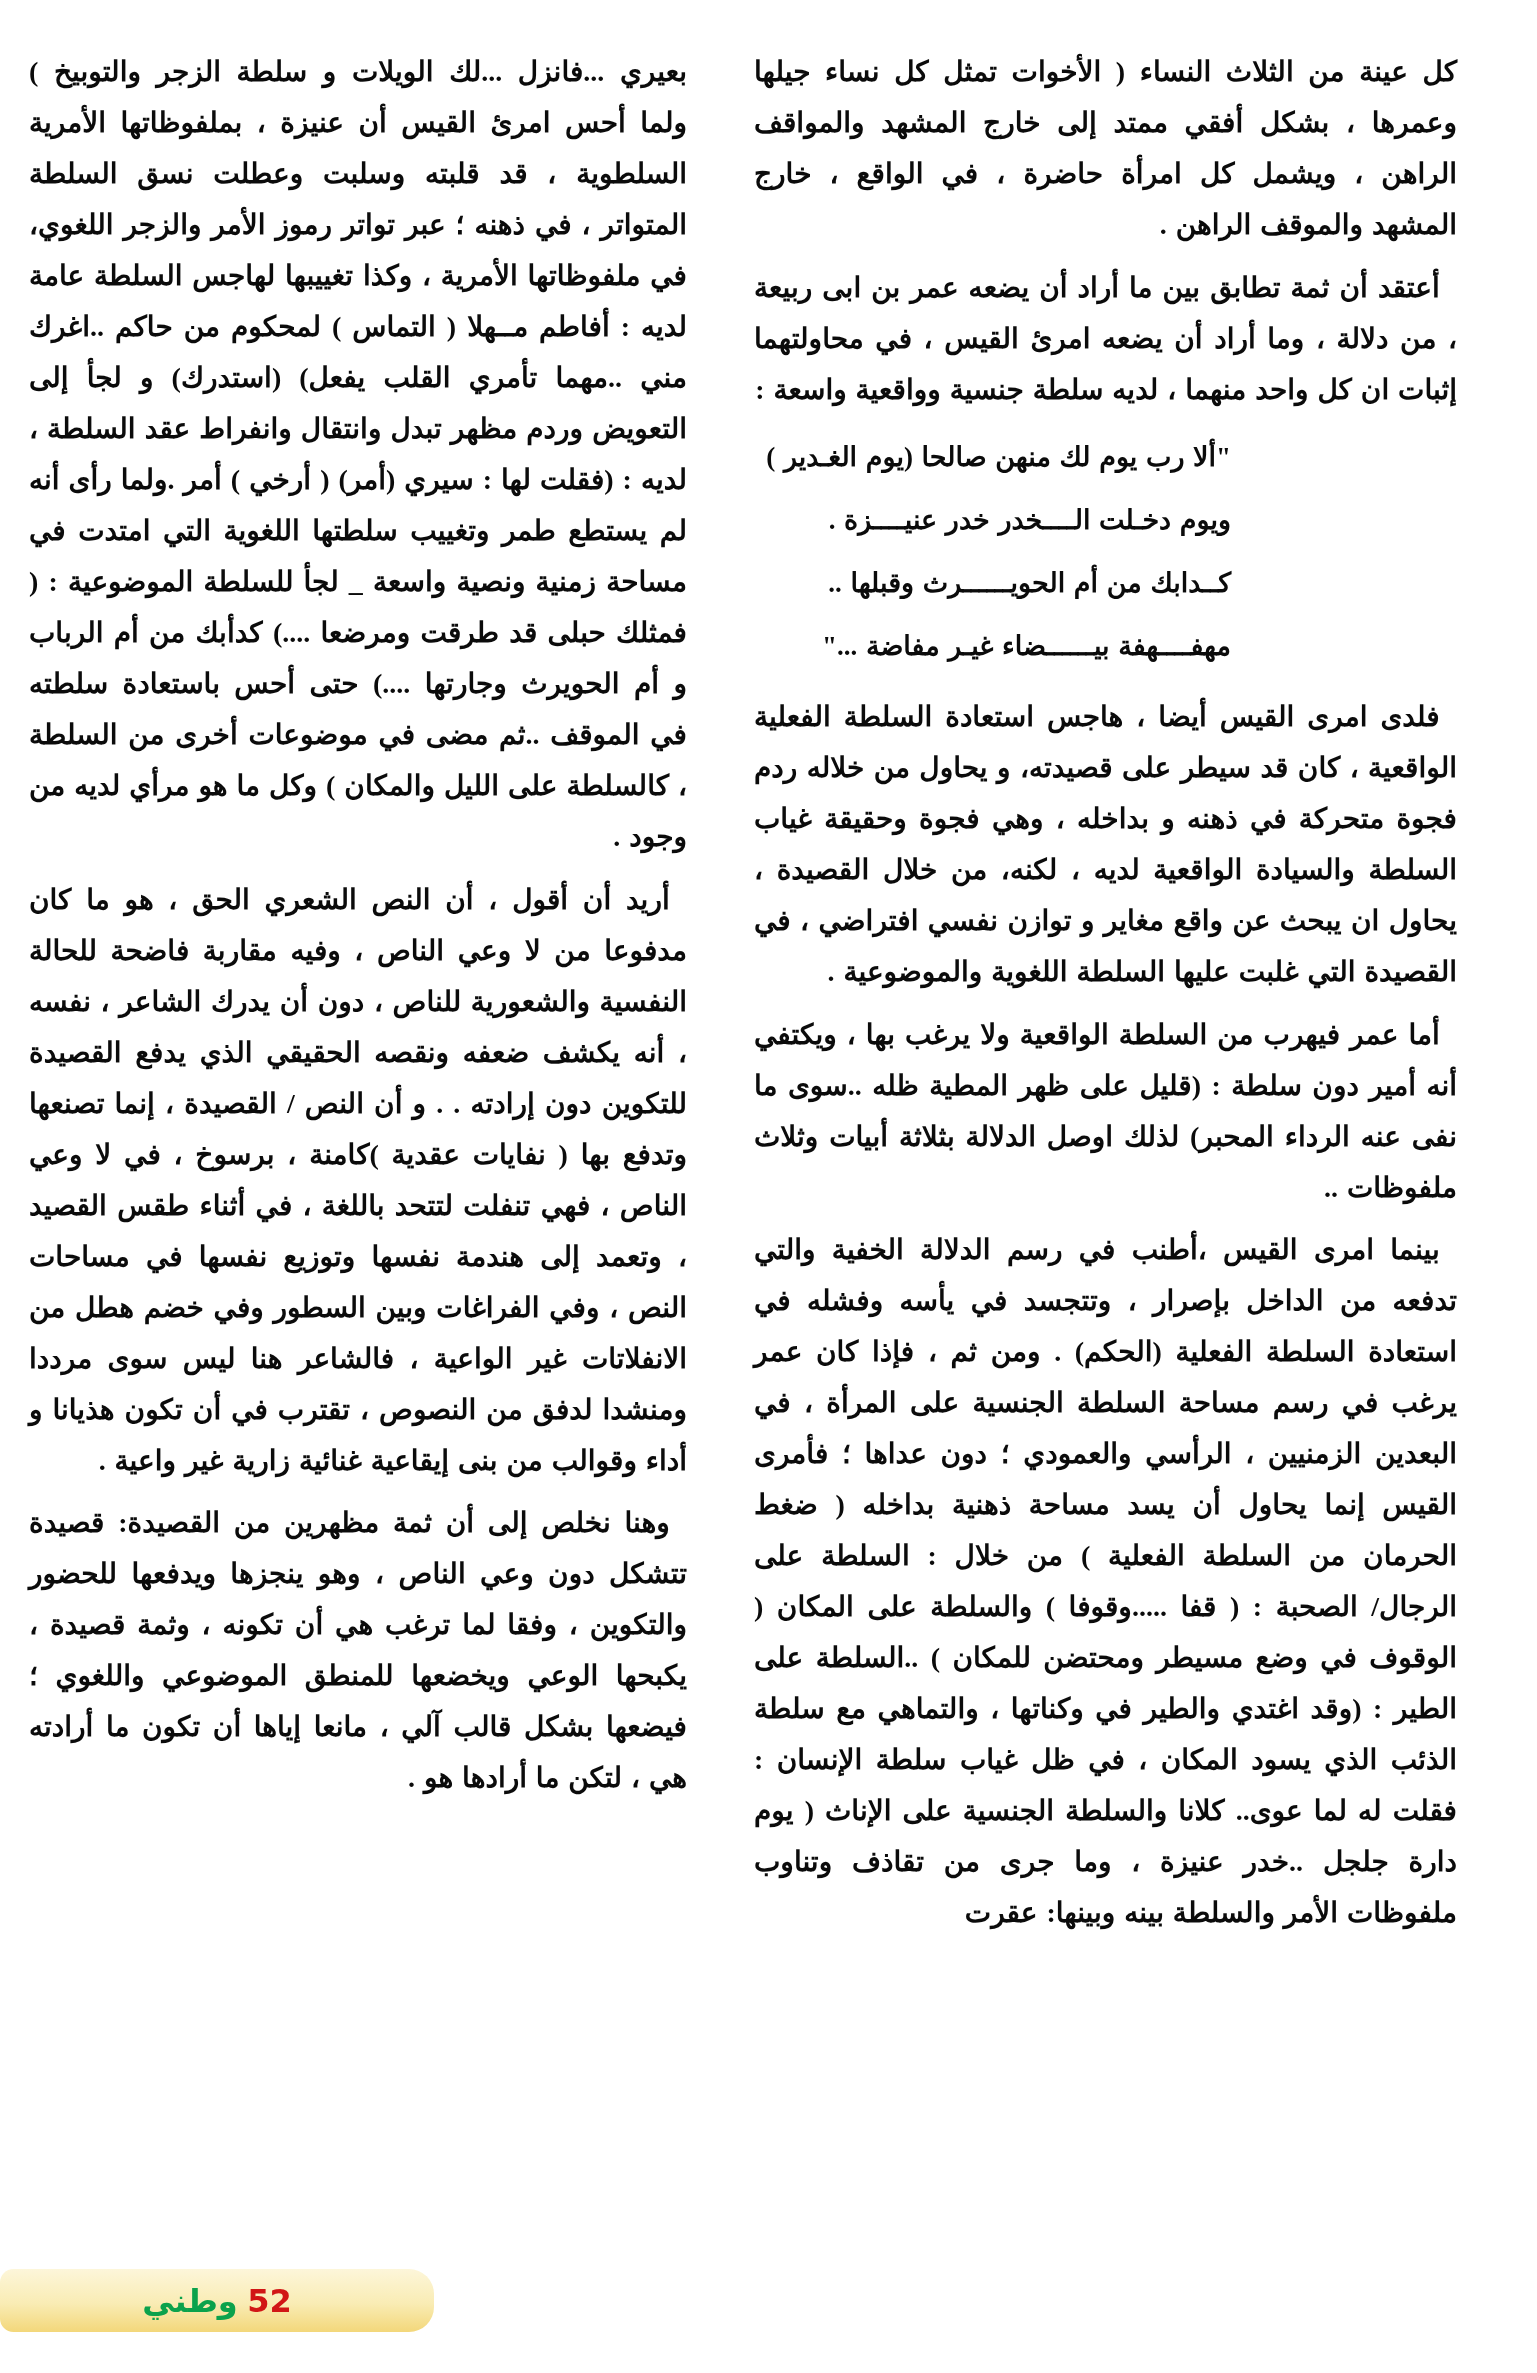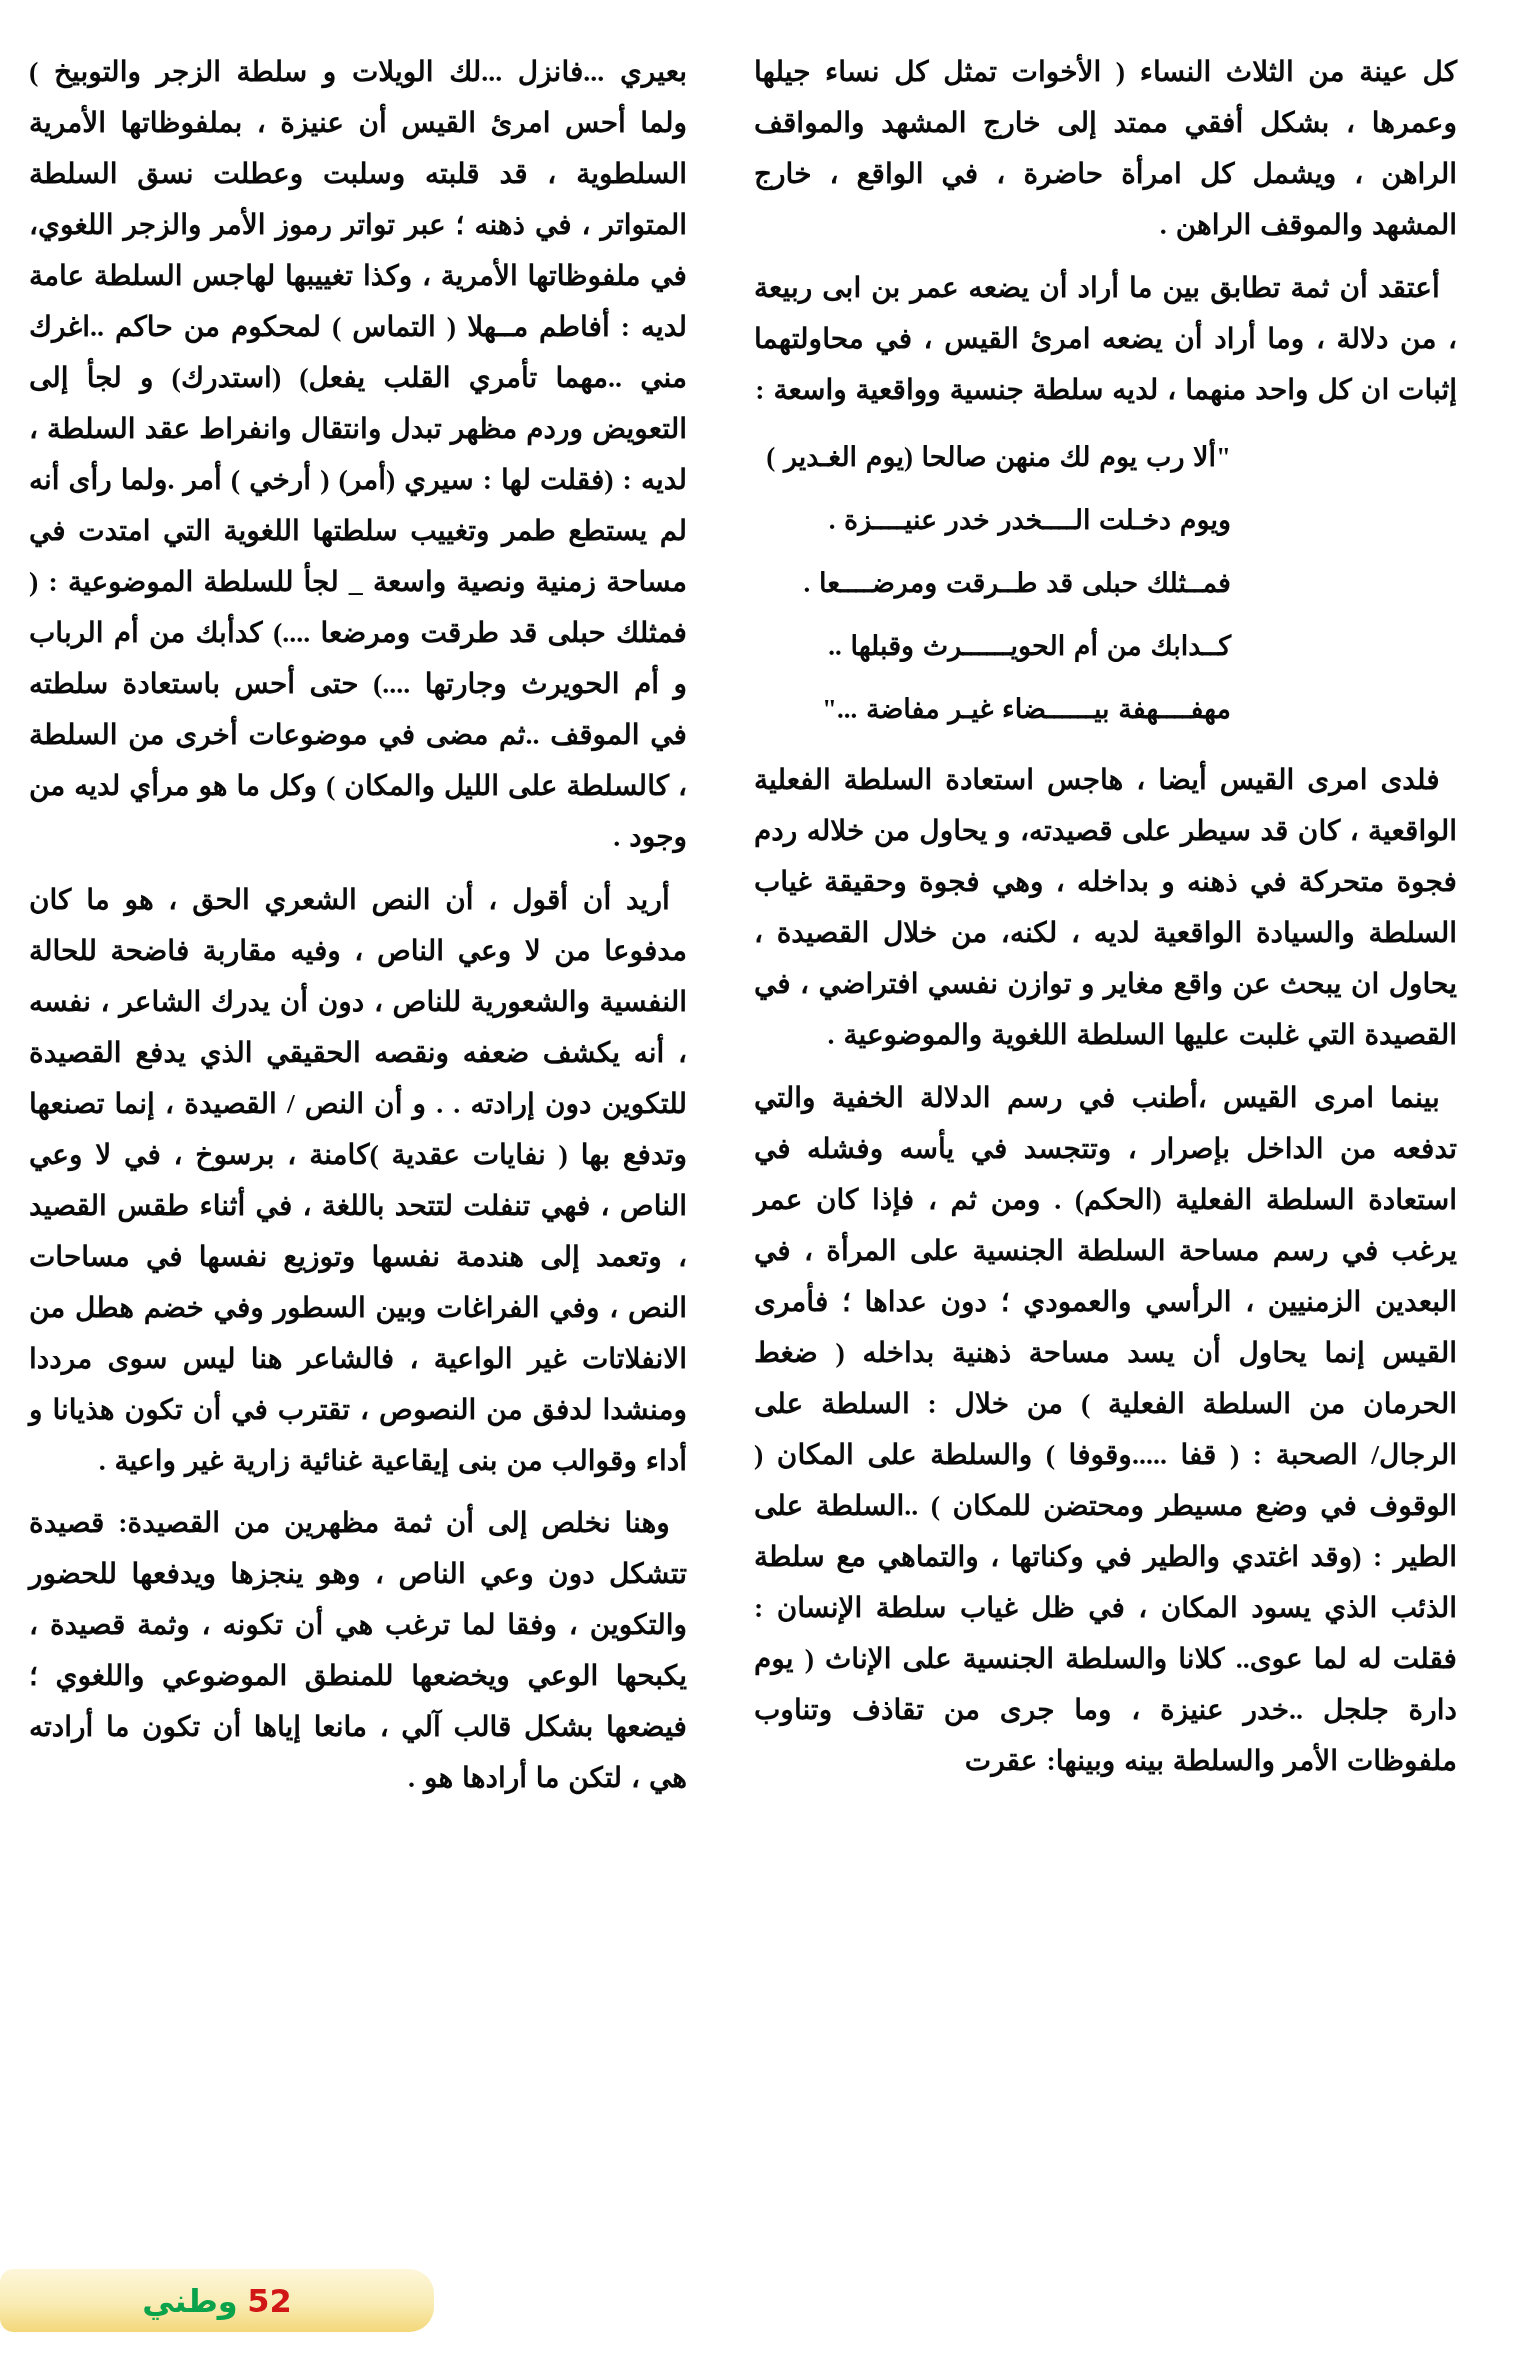--- a/index.html
+++ b/index.html
@@ -55,25 +55,25 @@
 <body>
 
 <div class="page">
 
   <section class="col col-right">
     <p class="para">كل عينة من الثلاث النساء ( الأخوات تمثل كل نساء جيلها وعمرها ، بشكل أفقي ممتد إلى خارج المشهد والمواقف الراهن ، ويشمل كل امرأة حاضرة ، في الواقع ، خارج المشهد والموقف الراهن .</p>
     <p class="para indent">أعتقد أن ثمة تطابق بين ما أراد أن يضعه عمر بن ابى ربيعة ، من دلالة ، وما أراد أن يضعه امرئ القيس ، في محاولتهما إثبات ان كل واحد منهما ، لديه سلطة جنسية وواقعية واسعة :</p>
     <div class="verse-block">
       <div class="verse">"ألا رب يوم لك منهن صالحا (يوم الغـدير )</div>
       <div class="verse">ويوم دخـلت الــــخدر خدر عنيــــزة .</div>
-      <div class="verse">فمــثلك حبلى قد طــرقت ومرضــــعا .</div>
       <div class="verse">كــدابك من أم الحويــــــرث وقبلها ..</div>
       <div class="verse">مهفــــهفة بيــــــضاء غيـر مفاضة ..."</div>
     </div>
     <p class="para indent">فلدى امرى القيس أيضا ، هاجس استعادة السلطة الفعلية الواقعية ، كان قد سيطر على قصيدته، و يحاول من خلاله ردم فجوة متحركة في ذهنه و بداخله ، وهي فجوة وحقيقة غياب السلطة والسيادة الواقعية لديه ، لكنه، من خلال القصيدة ، يحاول ان يبحث عن واقع مغاير و توازن نفسي افتراضي ، في القصيدة التي غلبت عليها السلطة اللغوية والموضوعية .</p>
+    <p class="para indent">أما عمر فيهرب من السلطة الواقعية ولا يرغب بها ، ويكتفي أنه أمير دون سلطة : (قليل على ظهر المطية ظله ..سوى ما نفى عنه الرداء المحبر)  لذلك اوصل الدلالة بثلاثة أبيات وثلاث ملفوظات ..</p>
     <p class="para indent">بينما امرى القيس ،أطنب في رسم الدلالة الخفية والتي تدفعه من الداخل بإصرار ، وتتجسد في يأسه وفشله في استعادة السلطة الفعلية (الحكم) . ومن ثم ، فإذا كان عمر يرغب في رسم مساحة السلطة الجنسية على المرأة ، في البعدين الزمنيين ، الرأسي والعمودي ؛ دون عداها ؛ فأمرى القيس إنما يحاول أن يسد مساحة ذهنية بداخله ( ضغط الحرمان من السلطة الفعلية ) من خلال : السلطة على الرجال/ الصحبة : ( قفا .....وقوفا ) والسلطة على المكان ( الوقوف في وضع مسيطر ومحتضن للمكان ) ..السلطة على الطير : (وقد اغتدي والطير في وكناتها ، والتماهي مع سلطة الذئب الذي يسود المكان ، في ظل غياب سلطة الإنسان : فقلت له لما عوى..  كلانا والسلطة الجنسية على الإناث ( يوم دارة جلجل ..خدر عنيزة ، وما جرى من تقاذف وتناوب ملفوظات الأمر والسلطة بينه وبينها: عقرت</p>
   </section>
 
   <section class="col col-left">
     <p class="para">بعيري ...فانزل ...لك الويلات و سلطة الزجر والتوبيخ ) ولما أحس امرئ القيس أن عنيزة  ، بملفوظاتها الأمرية السلطوية ، قد قلبته وسلبت وعطلت نسق السلطة المتواتر ، في ذهنه ؛ عبر تواتر رموز الأمر والزجر اللغوي، في ملفوظاتها الأمرية ،  وكذا تغييبها لهاجس السلطة عامة لديه : أفاطم مــهلا ( التماس ) لمحكوم من حاكم ..اغرك مني ..مهما تأمري القلب يفعل) (استدرك) و لجأ إلى التعويض وردم مظهر تبدل وانتقال وانفراط عقد السلطة ، لديه : (فقلت لها : سيري (أمر) ( أرخي ) أمر .ولما رأى أنه لم يستطع طمر وتغييب سلطتها اللغوية التي امتدت في مساحة زمنية ونصية واسعة _ لجأ للسلطة الموضوعية : ( فمثلك حبلى قد طرقت ومرضعا ....) كدأبك من أم الرباب و أم الحويرث وجارتها ....) حتى أحس باستعادة سلطته في الموقف ..ثم مضى في موضوعات أخرى من السلطة ، كالسلطة على الليل والمكان ) وكل ما هو مرأي لديه من وجود .</p>
     <p class="para indent">أريد أن أقول ، أن النص الشعري الحق ، هو ما كان مدفوعا من لا وعي الناص ، وفيه مقاربة فاضحة للحالة النفسية والشعورية للناص ، دون أن يدرك الشاعر ، نفسه ، أنه يكشف ضعفه ونقصه الحقيقي الذي يدفع القصيدة للتكوين دون إرادته . . و أن النص / القصيدة ، إنما تصنعها وتدفع بها ( نفايات عقدية )كامنة ، برسوخ ، في لا وعي الناص ، فهي تنفلت لتتحد باللغة ، في أثناء طقس القصيد ، وتعمد إلى هندمة نفسها وتوزيع نفسها في مساحات النص ، وفي الفراغات وبين السطور وفي خضم هطل من الانفلاتات غير الواعية ، فالشاعر هنا ليس سوى مرددا ومنشدا لدفق من النصوص ، تقترب في أن تكون هذيانا و أداء وقوالب من بنى إيقاعية غنائية زارية غير واعية .</p>
     <p class="para indent">وهنا نخلص إلى أن ثمة مظهرين من القصيدة: قصيدة تتشكل دون وعي الناص ، وهو ينجزها ويدفعها للحضور والتكوين ، وفقا لما ترغب هي أن تكونه ، وثمة قصيدة ، يكبحها الوعي ويخضعها للمنطق الموضوعي واللغوي ؛ فيضعها بشكل قالب آلي ، مانعا إياها أن تكون ما أرادته هي ، لتكن ما أرادها هو .</p>
   </section>
 
   <footer class="footer-band">

